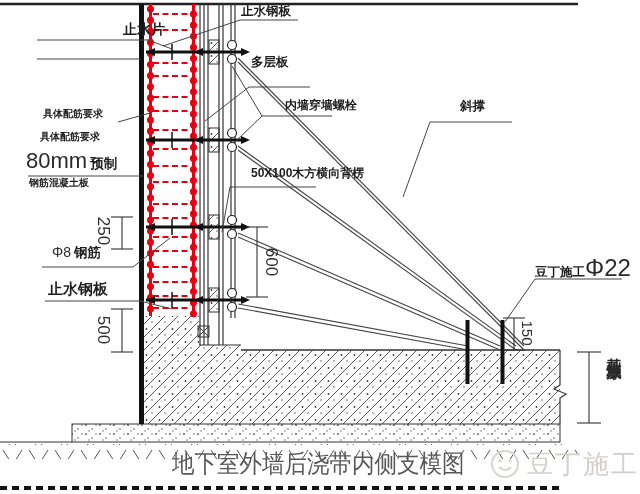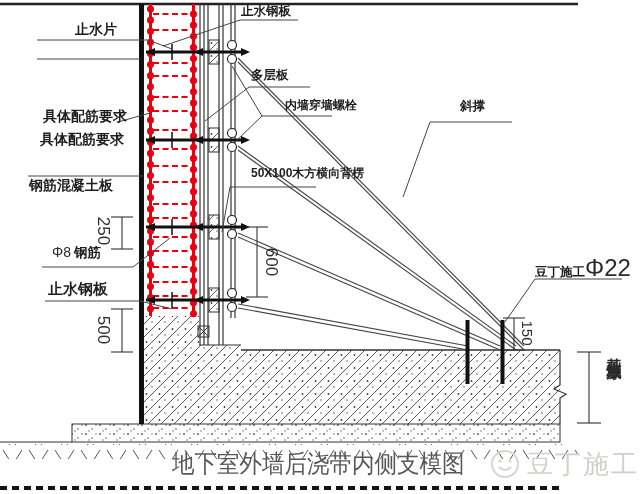--- a/index.html
+++ b/index.html
@@ -2,21 +2,21 @@
 <html><head>
 <meta charset="utf-8">
 <style>
   html,body{margin:0;padding:0;background:#fff;}
   #canvas{
     position:relative;width:640px;height:494px;background:#ffffff;
     font-family:"Liberation Sans","DejaVu Sans",sans-serif;overflow:hidden;
   }
   #linework{position:absolute;left:0;top:0;}
   .lbl{position:absolute;color:#1e1e1e;font-weight:600;white-space:nowrap;line-height:1;}
-  .fs14{font-size:14px;} .fs13{font-size:14px;} .fs12{font-size:12px;padding-left:21px;}
+  .fs14{font-size:14px;margin-left:48px;} .fs13{font-size:10px;} .fs12{font-size:12px;padding-left:21px;}
   .fs125{font-size:12.5px;} .fs15{font-size:15px;}
   .bignum{font-size:21px;font-weight:400;letter-spacing:1px;color:#2a2a2a;}
   .big{font-size:24px;font-weight:400;color:#2a2a2a;}
   .cn-small{font-size:13.5px;font-weight:600;margin-left:3px;}
   .dim{position:absolute;color:#2f2f2f;font-weight:400;text-align:center;
        transform:rotate(90deg);line-height:1;}
   .vert{position:absolute;writing-mode:vertical-rl;text-orientation:upright;
         color:#2a2a2a;font-weight:600;letter-spacing:2px;}
   .title{position:absolute;color:#585858;font-weight:500;white-space:nowrap;
          transform:scaleX(0.9);transform-origin:left center;}
@@ -194,28 +194,31 @@
       <line x1="262" y1="116" x2="234" y2="143"></line>
       <path d="M316,187 L230,187 L222,232"></path>
       <path d="M512,122 L430,122 L403,197"></path>
       <path d="M622,279 L535,279 L505,322"></path>
     </g>
   </svg>
 
   <div class="lbl fs14" style="left:75px;top:22px">止水片</div>
   <div class="lbl fs13" style="left:43px;top:109px">具体配筋要求</div>
   <div class="lbl fs13" style="left:40px;top:132px">具体配筋要求</div>
+  <div class="lbl" style="left:26px;top:150px">
+    <span class="big" style="font-size:22px">80mm</span><span class="cn-small">预制</span>
+  </div>
   <div class="lbl fs13" style="left:29px;top:178px">钢筋混凝土板</div>
   <div class="lbl" style="left:52px;top:244px">
     <span class="big" style="font-size:14px">Φ8</span><span class="cn-small">钢筋</span>
   </div>
   <div class="lbl fs15" style="left:48px;top:281px">止水钢板</div>
 
   <div class="lbl fs125" style="left:241px;top:5px">止水钢板</div>
-  <div class="lbl fs125" style="left:251px;top:69px">多层板</div>
+  <div class="lbl fs125" style="left:251px;top:56px">多层板</div>
   <div class="lbl fs12" style="left:264px;top:99px">内墙穿墙螺栓</div>
   <div class="lbl fs12" style="left:230px;top:167px">50X100木方横向背楞</div>
   <div class="lbl fs125" style="left:460px;top:100px">斜撑</div>
   <div class="lbl" style="left:535px;top:256px">
     <span class="fs125" style="font-weight:600">豆丁施工</span><span class="big">Φ22</span>
   </div>
   <div class="vert fs15" style="left:604px;top:346px;height:92px">基础底板厚</div>
 
   <div class="dim" style="left:86px;top:222px;width:34px;height:18px;font-size:17px">250</div>
   <div class="dim" style="left:254px;top:253px;width:34px;height:18px;font-size:17px">600</div>

